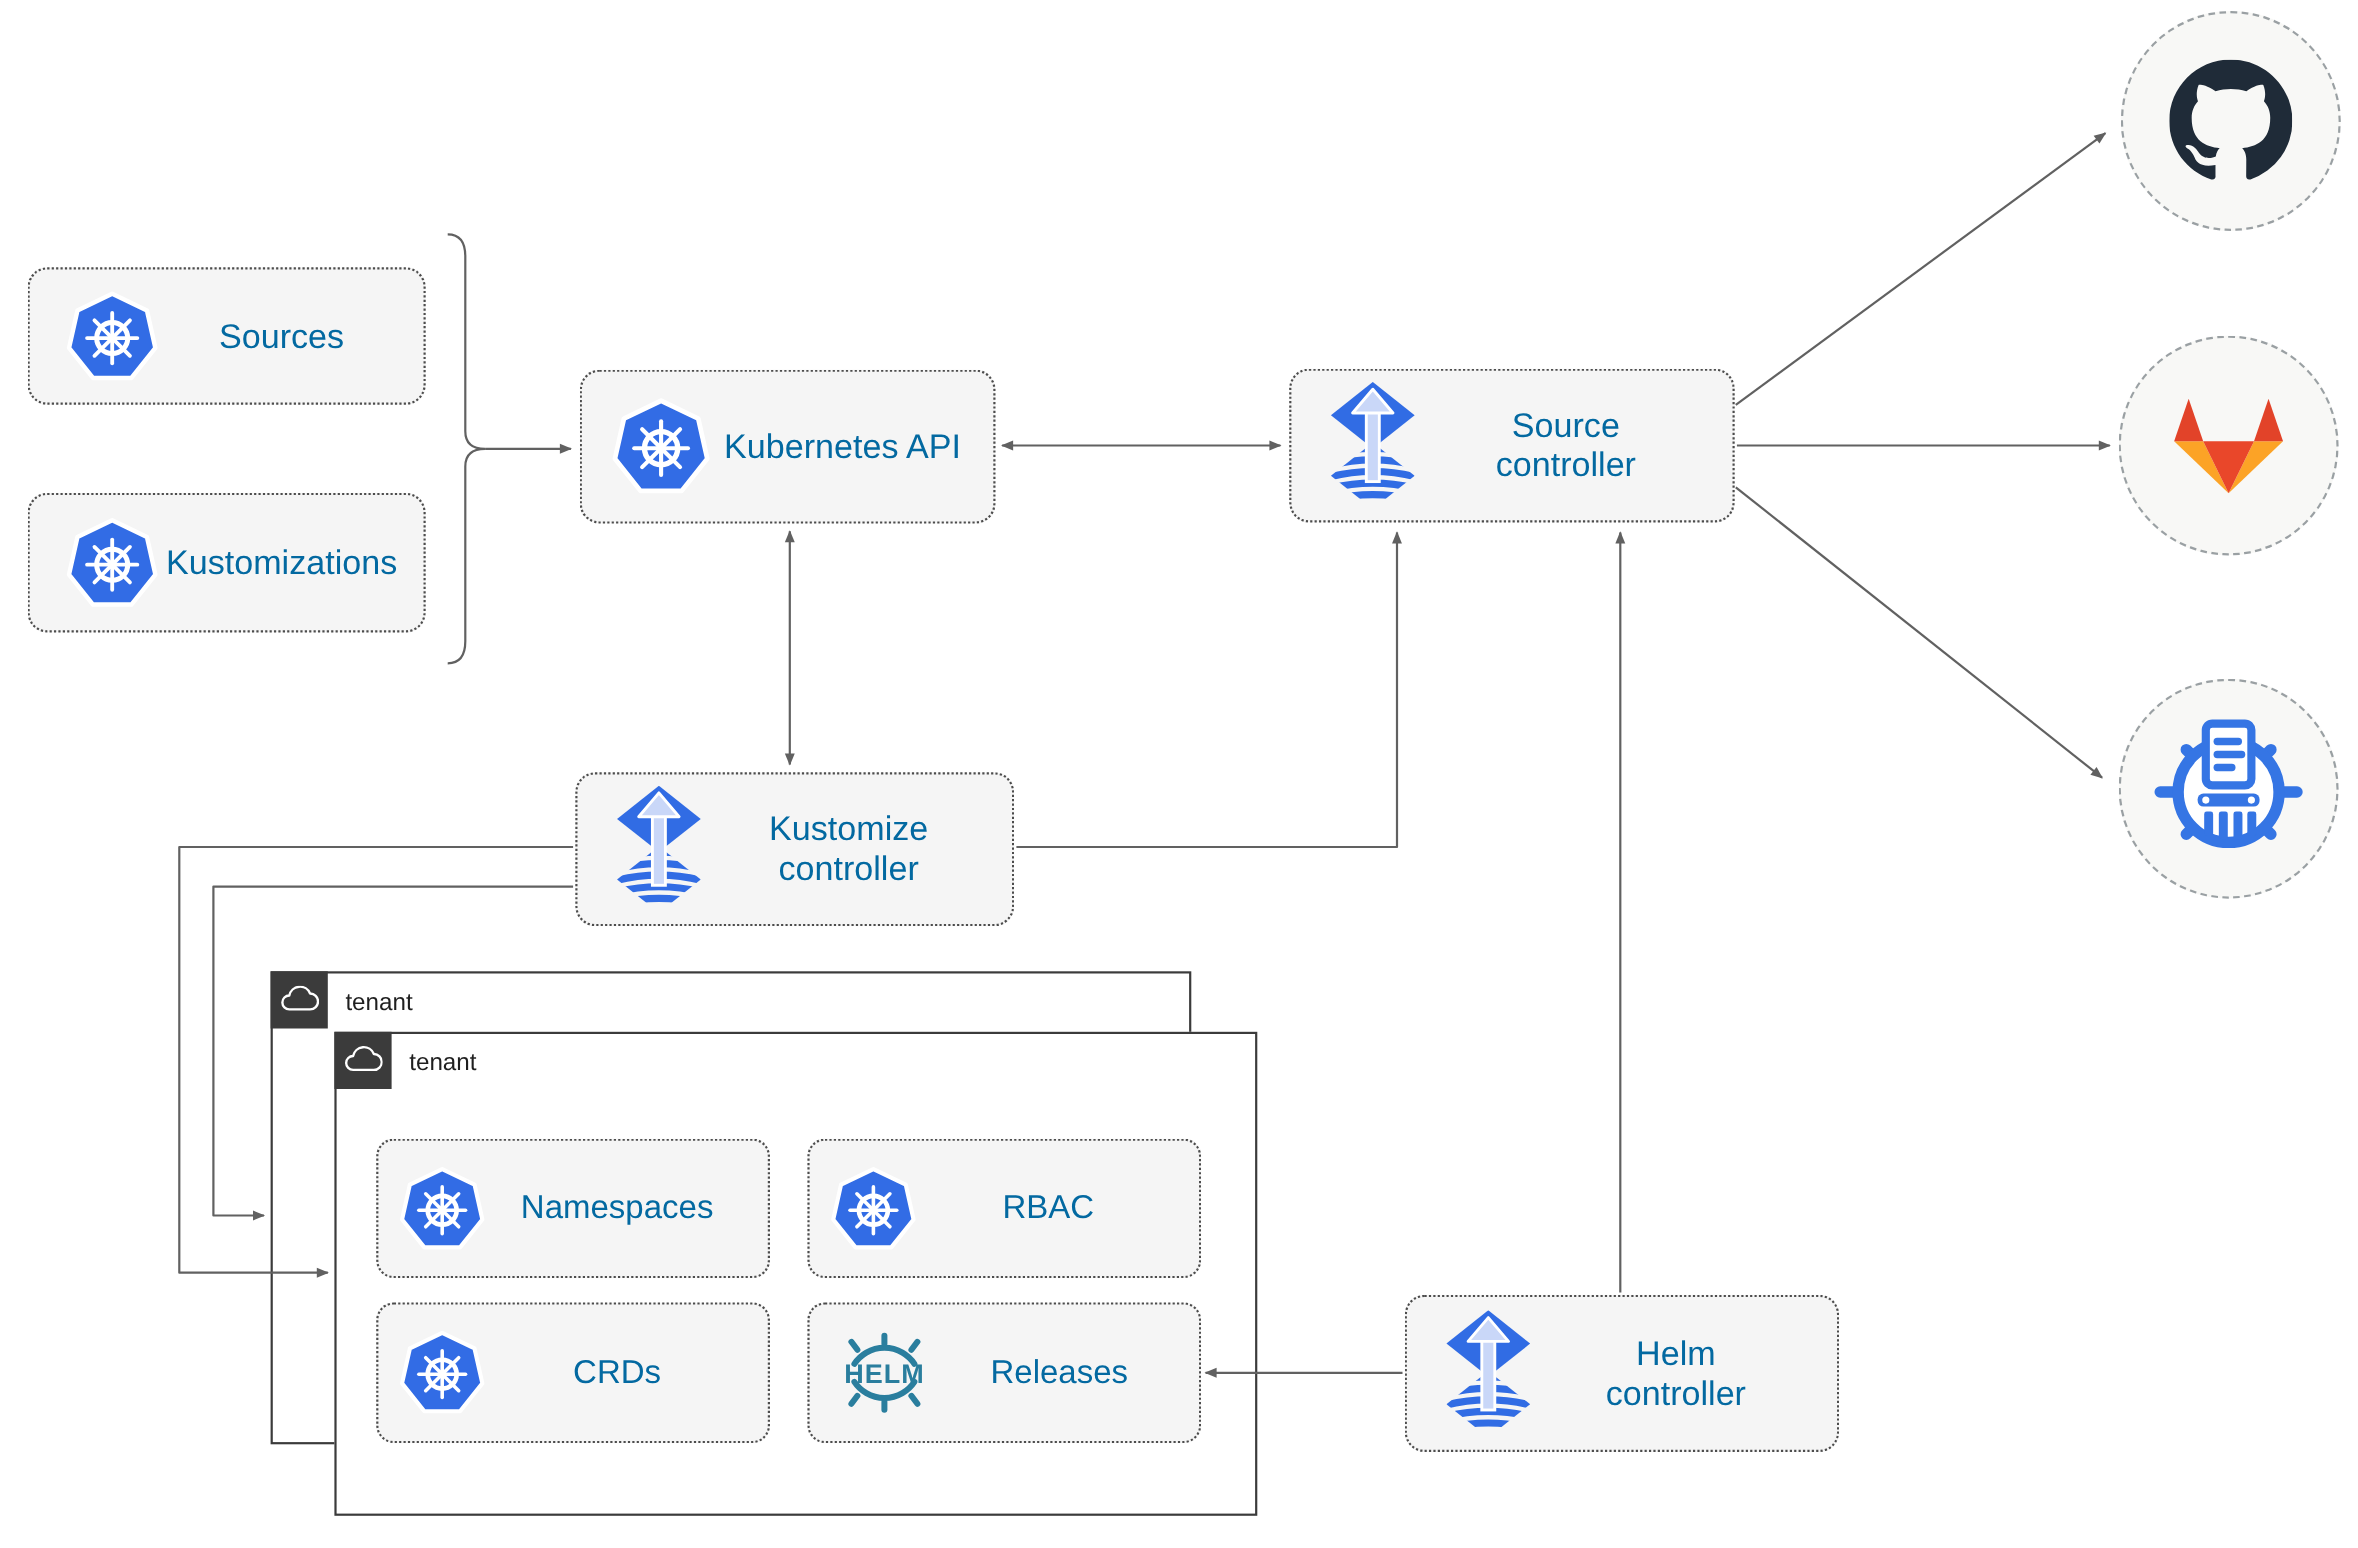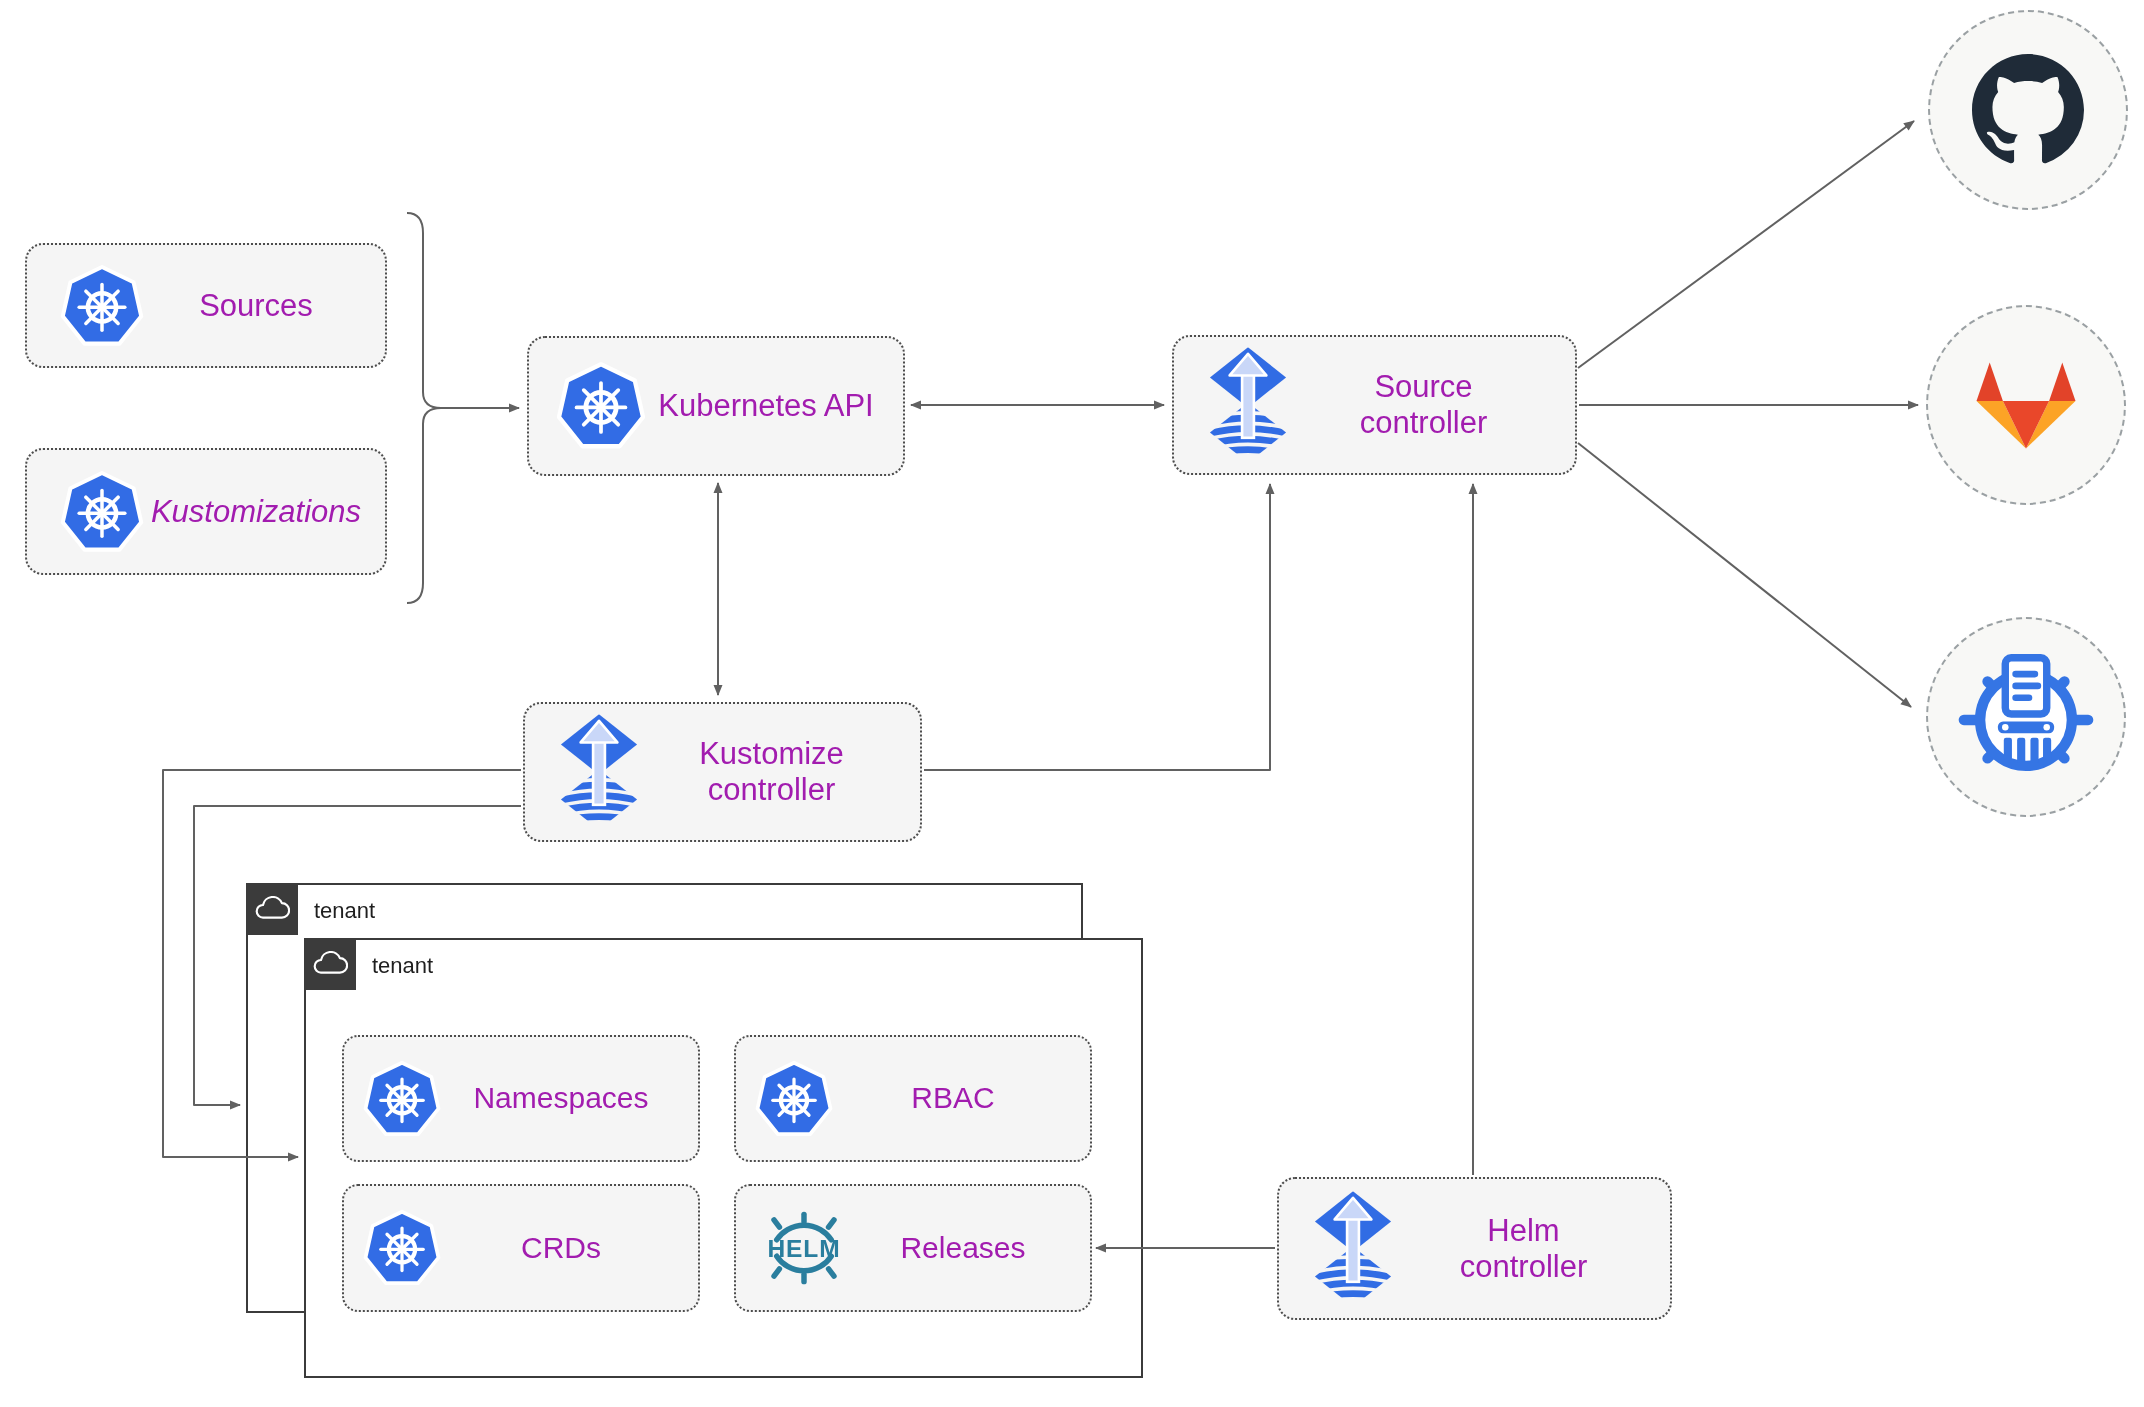--- a/index.html
+++ b/index.html
@@ -9,21 +9,21 @@
     background:#ffffff;
   }
   .node{
     position:absolute;display:flex;align-items:center;box-sizing:border-box;
     background:var(--node-fill,#f5f5f5);
     border:2px dotted var(--node-border,#4c4c4c);
     border-radius:18px;padding:0 18px;z-index:3;
   }
   .node .icon{flex:0 0 auto;display:block;}
   .node .label{
-    flex:1 1 auto;text-align:center;color:#a21caf;font-size:31px;line-height:1.15;
+    flex:1 1 auto;text-align:center;color:#0369a1;font-size:31px;line-height:1.15;
   }
   .node .label.small{font-size:30px;}
   .tenant{
     position:absolute;box-sizing:border-box;background:#ffffff;
     border:2px solid var(--tenant-dark,#3b3b3b);z-index:1;
   }
   .tenant-tab{
     position:absolute;left:-2px;top:-2px;width:52px;height:52px;
     background:var(--tenant-dark,#3b3b3b);
     display:flex;align-items:center;justify-content:center;
@@ -206,21 +206,21 @@
     <path class="edge" d="M1578,443 L1911,707" marker-end="url(#arrow-end)"></path>
   </svg>
 
   <div class="node" style="left:25px;top:243px;width:362px;height:125px;">
     <svg class="icon" width="86" height="86" viewBox="0 0 64 64" style="margin-left:14px;">
         <use href="#sym-k8s"></use>
       </svg>
     <div class="label">Sources</div>
   </div>
 
-  <div class="node" style="left:25px;top:448px;width:362px;height:127px;font-style:italic;">
+  <div class="node" style="left:25px;top:448px;width:362px;height:127px;">
     <svg class="icon" width="86" height="86" viewBox="0 0 64 64" style="margin-left:14px;">
         <use href="#sym-k8s"></use>
       </svg>
     <div class="label">Kustomizations</div>
   </div>
 
   <div class="node" style="left:527px;top:336px;width:378px;height:140px;">
     <svg class="icon" width="92" height="92" viewBox="0 0 64 64" style="margin-left:8px;">
         <use href="#sym-k8s"></use>
       </svg>

